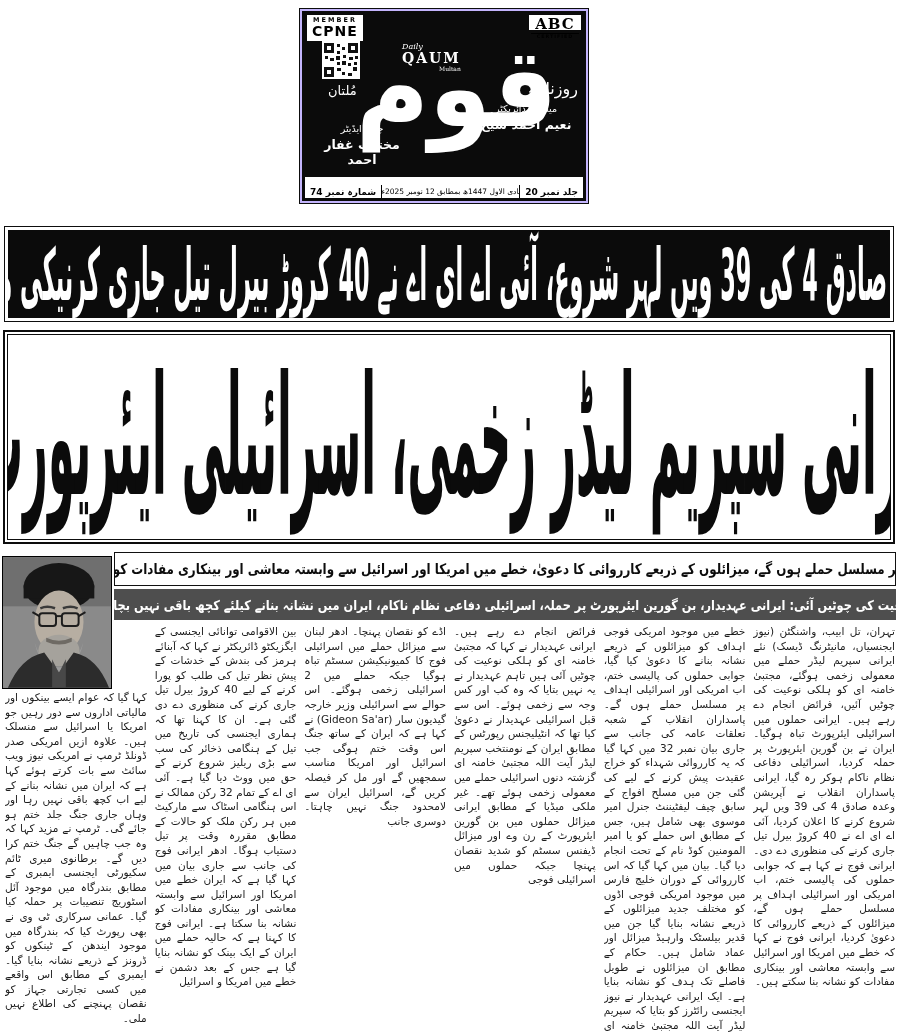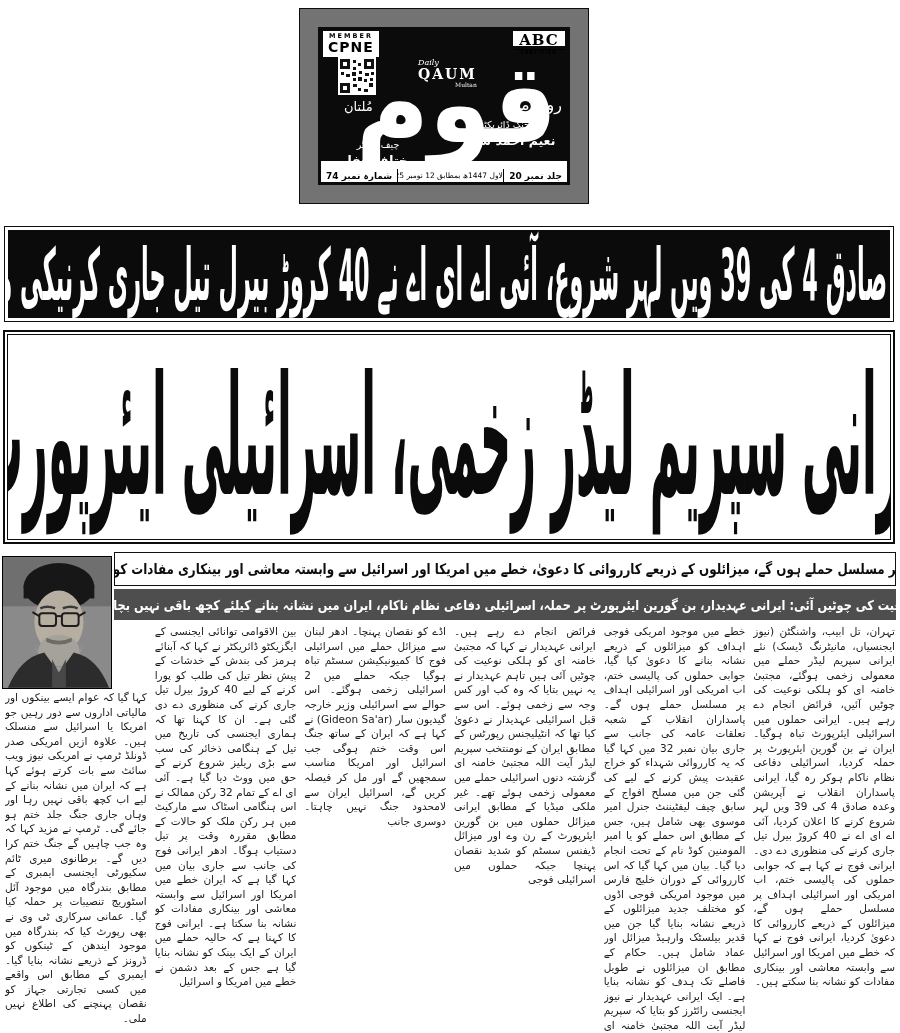--- a/index.html
+++ b/index.html
@@ -2,21 +2,21 @@
 <html><head>
 <meta charset="utf-8">
 <style>
   html,body{margin:0;padding:0;}
   body{width:900px;height:1033px;position:relative;background:#ffffff;
        font-family:"DejaVu Sans",sans-serif;color:#0d0d0d;overflow:hidden;}
   .rtl{direction:rtl;unicode-bidi:plaintext;}
 
   
   #masthead{position:absolute;left:299px;top:8px;width:290px;height:196px;
-            background:#737373;border:1px solid #0d0d0d;padding:18px;box-sizing:border-box;}
+            background:#c4b5fd;border:1px solid #0d0d0d;padding:2px;box-sizing:border-box;}
   #masthead-inner{position:relative;width:100%;height:100%;background:#0b0b0b;}
   .member-badge{position:absolute;left:5px;top:4px;width:56px;height:26px;background:#fff;
             color:#000;text-align:center;line-height:1;padding-top:2px;box-sizing:border-box;}
   .member-line{font-size:6.5px;font-weight:700;letter-spacing:2px;}
   .cpne-line{font-size:14px;font-weight:800;letter-spacing:1px;}
   .abc-badge{position:absolute;right:5px;top:4px;width:52px;height:15px;background:#fff;
             color:#000;text-align:center;line-height:1;padding-top:2px;box-sizing:border-box;}
   .abc-line{font-family:"DejaVu Serif",serif;font-size:15px;font-weight:800;letter-spacing:1px;}
   .cert-line{font-size:4.8px;font-weight:700;letter-spacing:1px;border-top:1px solid #000;
             margin:1px 2px 0 2px;padding-top:1px;}

